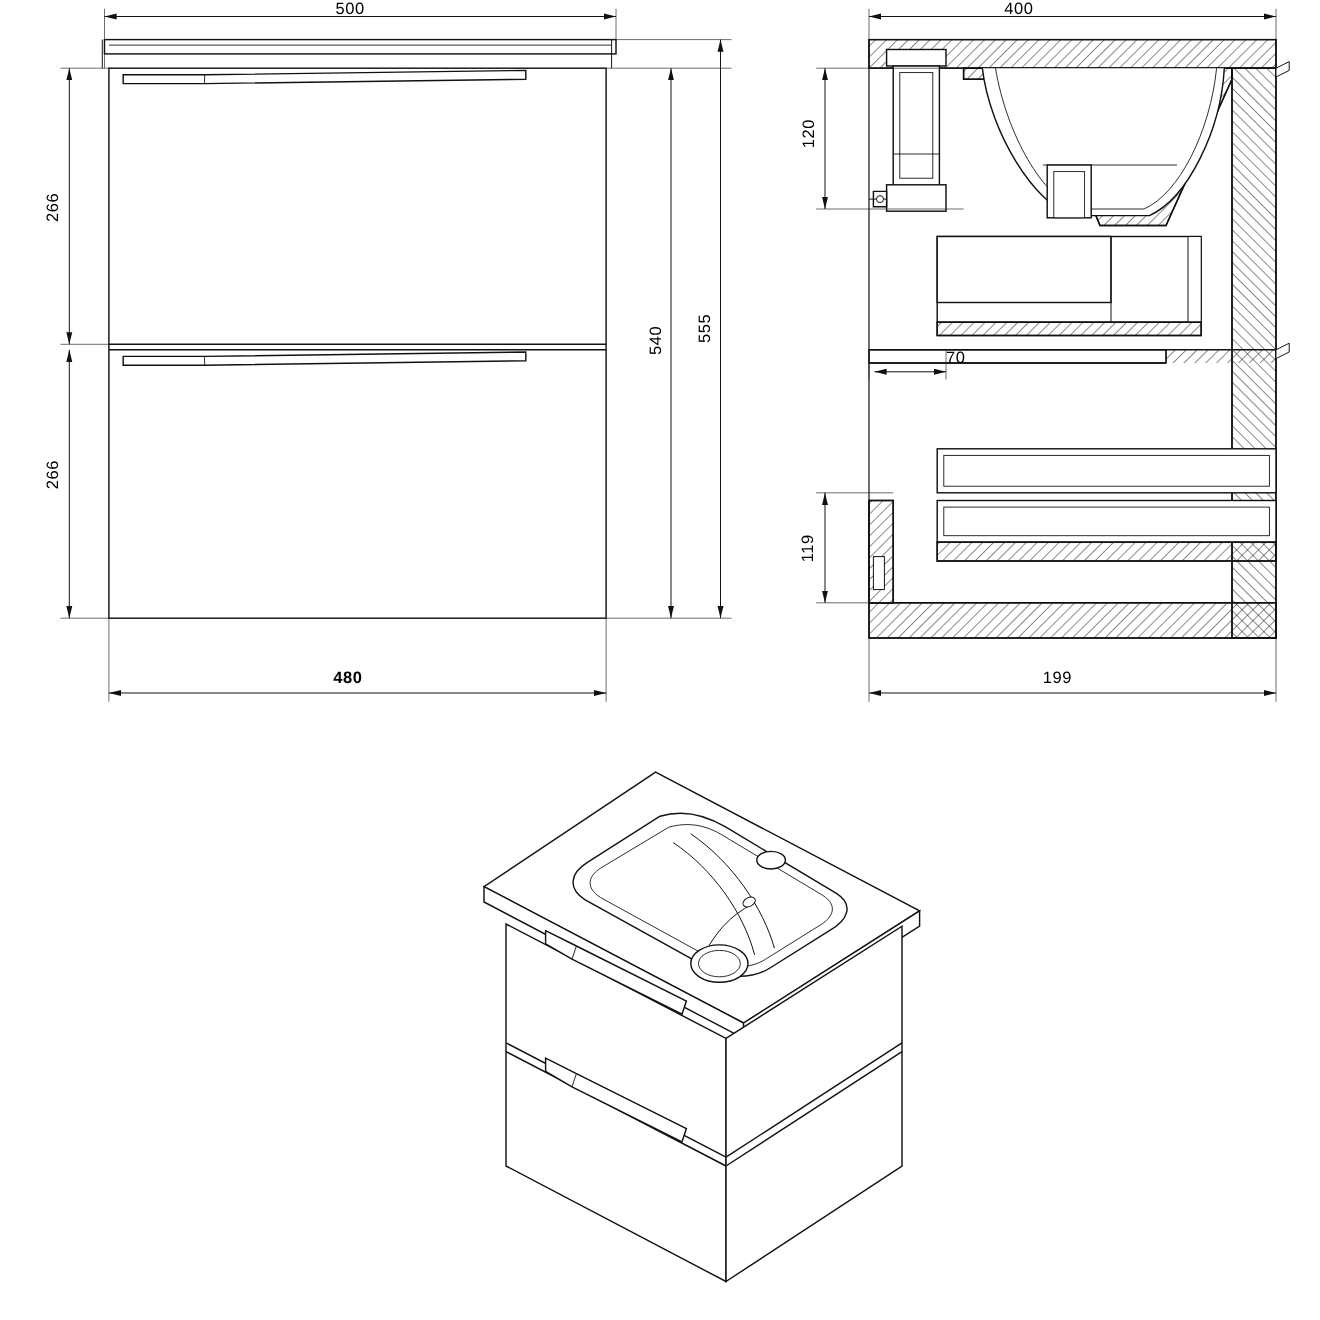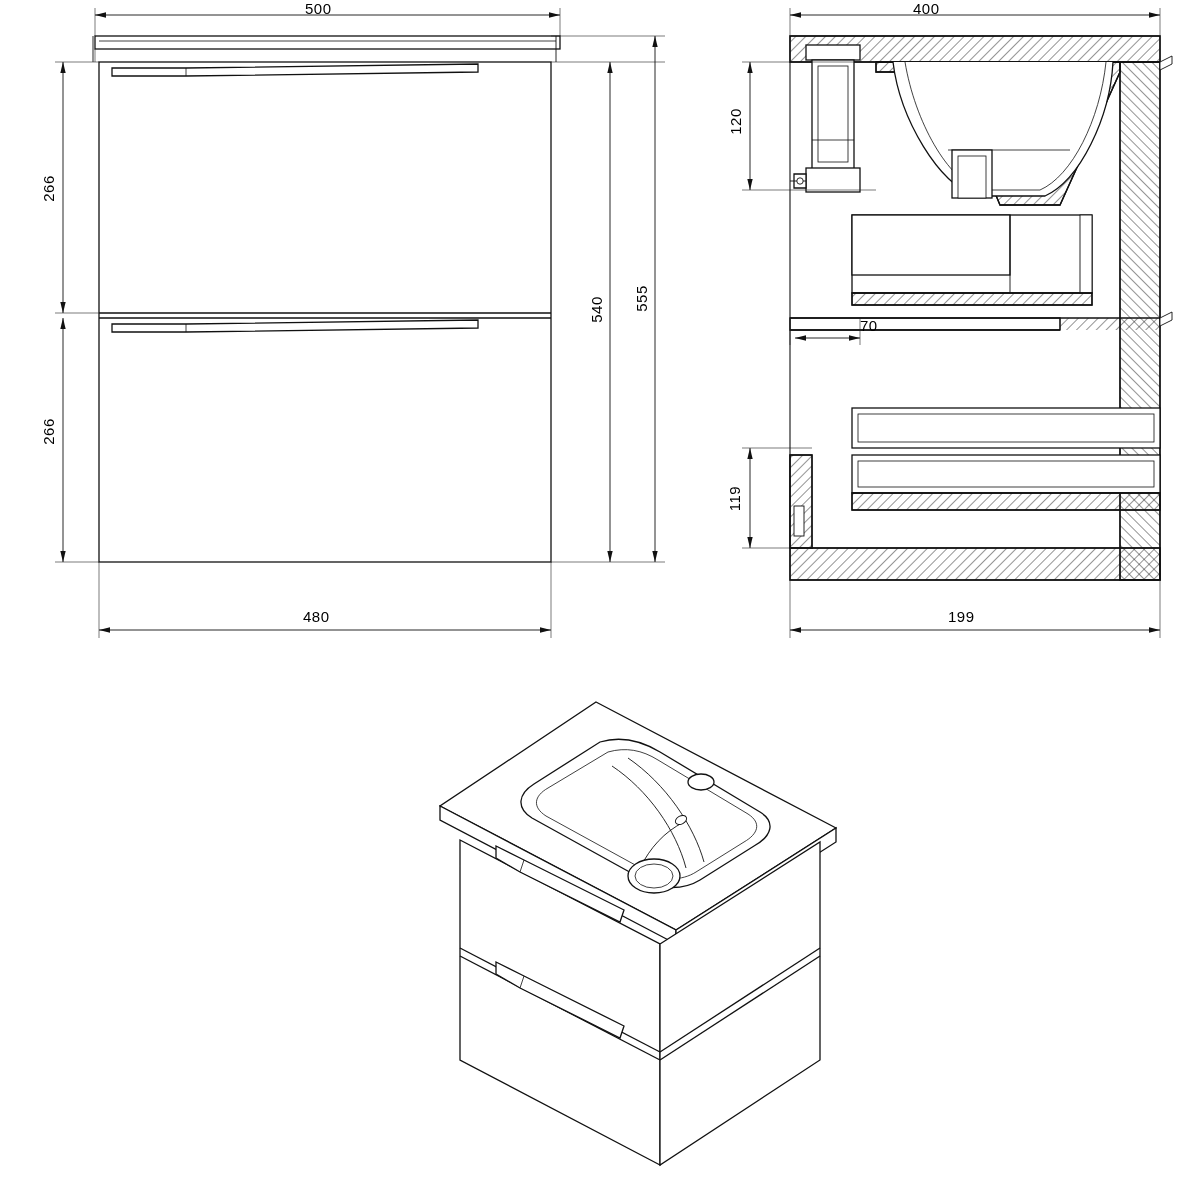--- a/index.html
+++ b/index.html
@@ -219,21 +219,21 @@
         <line x1="524" y1="976" x2="520" y2="988" stroke-width="0.8"></line>
       </g>
     </g>
   </svg>
 
   <div class="dim-label" style="left:305px; top:0px;">500</div>
   <div class="dim-label vert" style="left:35px; top:180px;">266</div>
   <div class="dim-label vert" style="left:35px; top:423px;">266</div>
   <div class="dim-label vert" style="left:583px; top:301px;">540</div>
   <div class="dim-label vert" style="left:628px; top:290px;">555</div>
-  <div class="dim-label" style="left:303px; top:608px;">480</div>
+  <div class="dim-label" style="left:303px; top:608px;font-weight:bold;">480</div>
 
   <div class="dim-label" style="left:913px; top:0px;">400</div>
   <div class="dim-label vert" style="left:722px; top:113px;">120</div>
   <div class="dim-label" style="left:812px; top:317px;margin-left:48px;">70</div>
   <div class="dim-label vert" style="left:722px; top:490px;">119</div>
   <div class="dim-label" style="left:948px; top:608px;">199</div>
 
 </div>
 
 </body></html>

